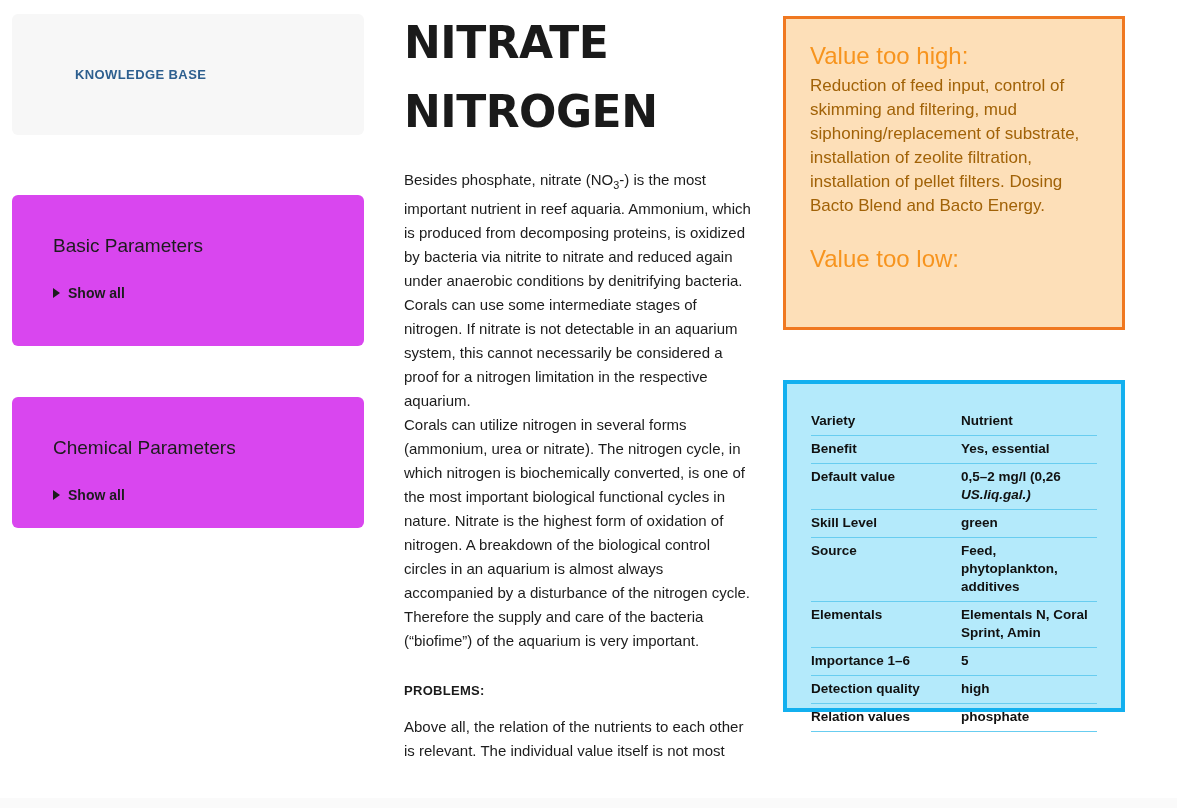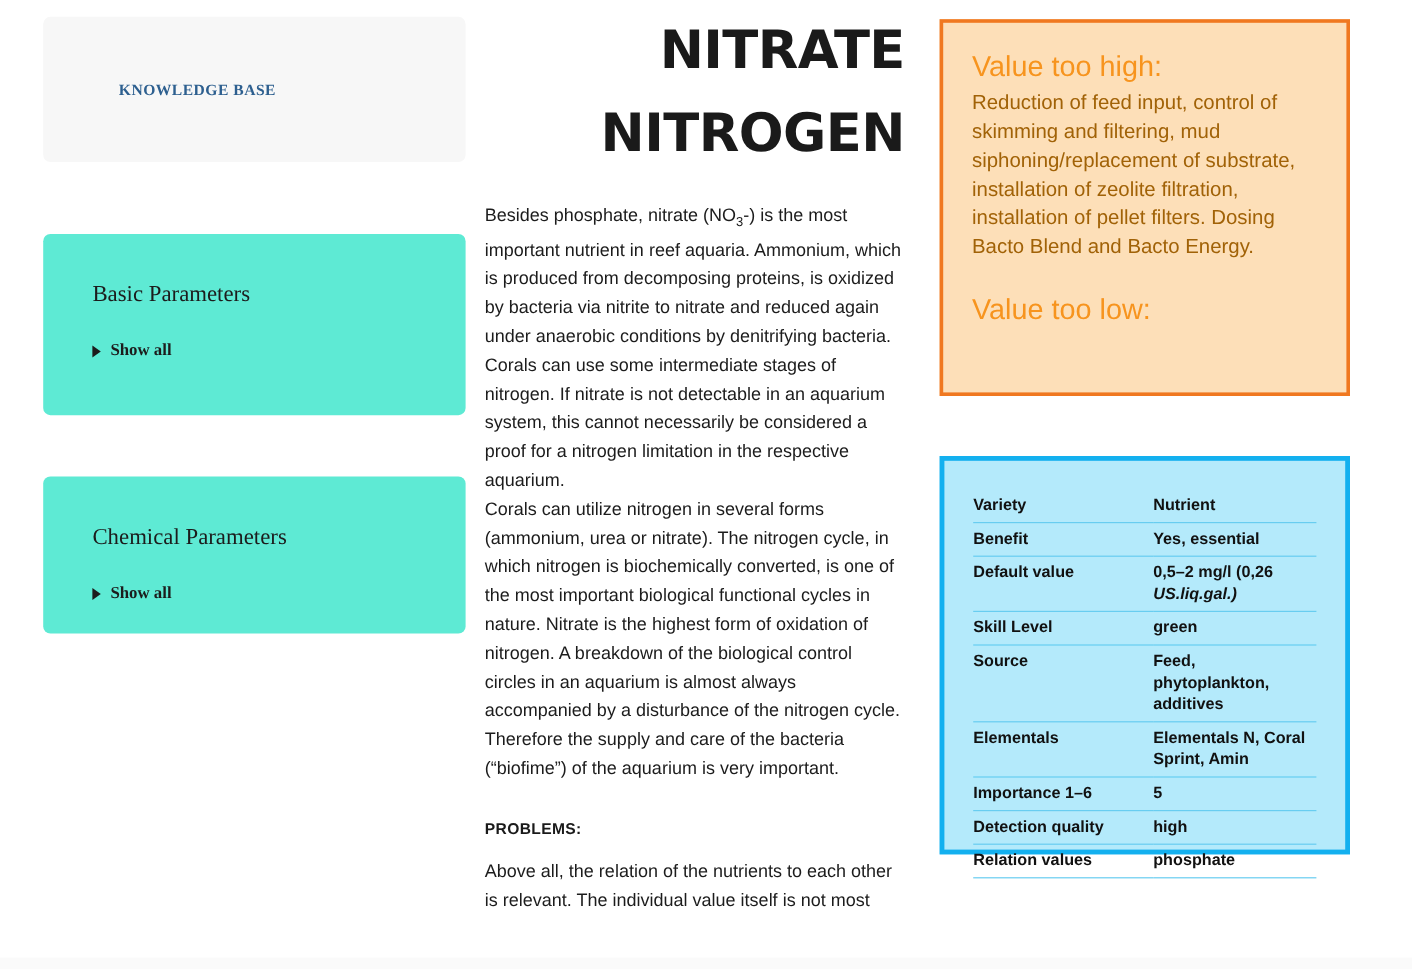--- a/index.html
+++ b/index.html
@@ -26,41 +26,40 @@
     left: 0;
     bottom: 0;
     width: 1177px;
     height: 10px;
     background: #fafafa;
   }
 
   
   .sidebar {
     position: absolute;
-    left: 36px;
+    left: 12px;
     top: 14px;
     width: 352px;
-    font-family: Liberation Serif, serif;
   }
   .kb-card {
     background: #f7f7f7;
     border-radius: 6px;
     height: 121px;
     display: flex;
     align-items: center;
     padding-left: 63px;
   }
   .kb-label {
     color: #2d5f8f;
     font-size: 13px;
     font-weight: bold;
     letter-spacing: 0.4px;
   }
   .param-card {
-    background: #5eead4;
+    background: #d946ef;
     border-radius: 6px;
     padding: 40px 40px 40px 41px;
   }
   .param-card.basic { margin-top: 60px; height: 151px; }
   .param-card.chem  { margin-top: 51px; height: 131px; }
   .param-title {
     font-size: 19px;
     color: #1c1c1c;
     font-weight: normal;
     margin: 0;
@@ -94,21 +93,20 @@
   }
   .article-title {
     margin: 0;
     font-family: "DejaVu Sans", sans-serif;
     font-size: 44px;
     font-weight: bold;
     letter-spacing: -0.5px;
     line-height: 69px;
     color: #1a1a1a;
     text-transform: uppercase;
-    text-align: right;
   }
   .article p {
     margin: 0 0 0 0;
     font-size: 15px;
     line-height: 24px;
     color: #1c1c1c;
   }
   .article .body-p { margin-top: 22px; }
   .sec-head {
     margin: 30px 0 0 0;

